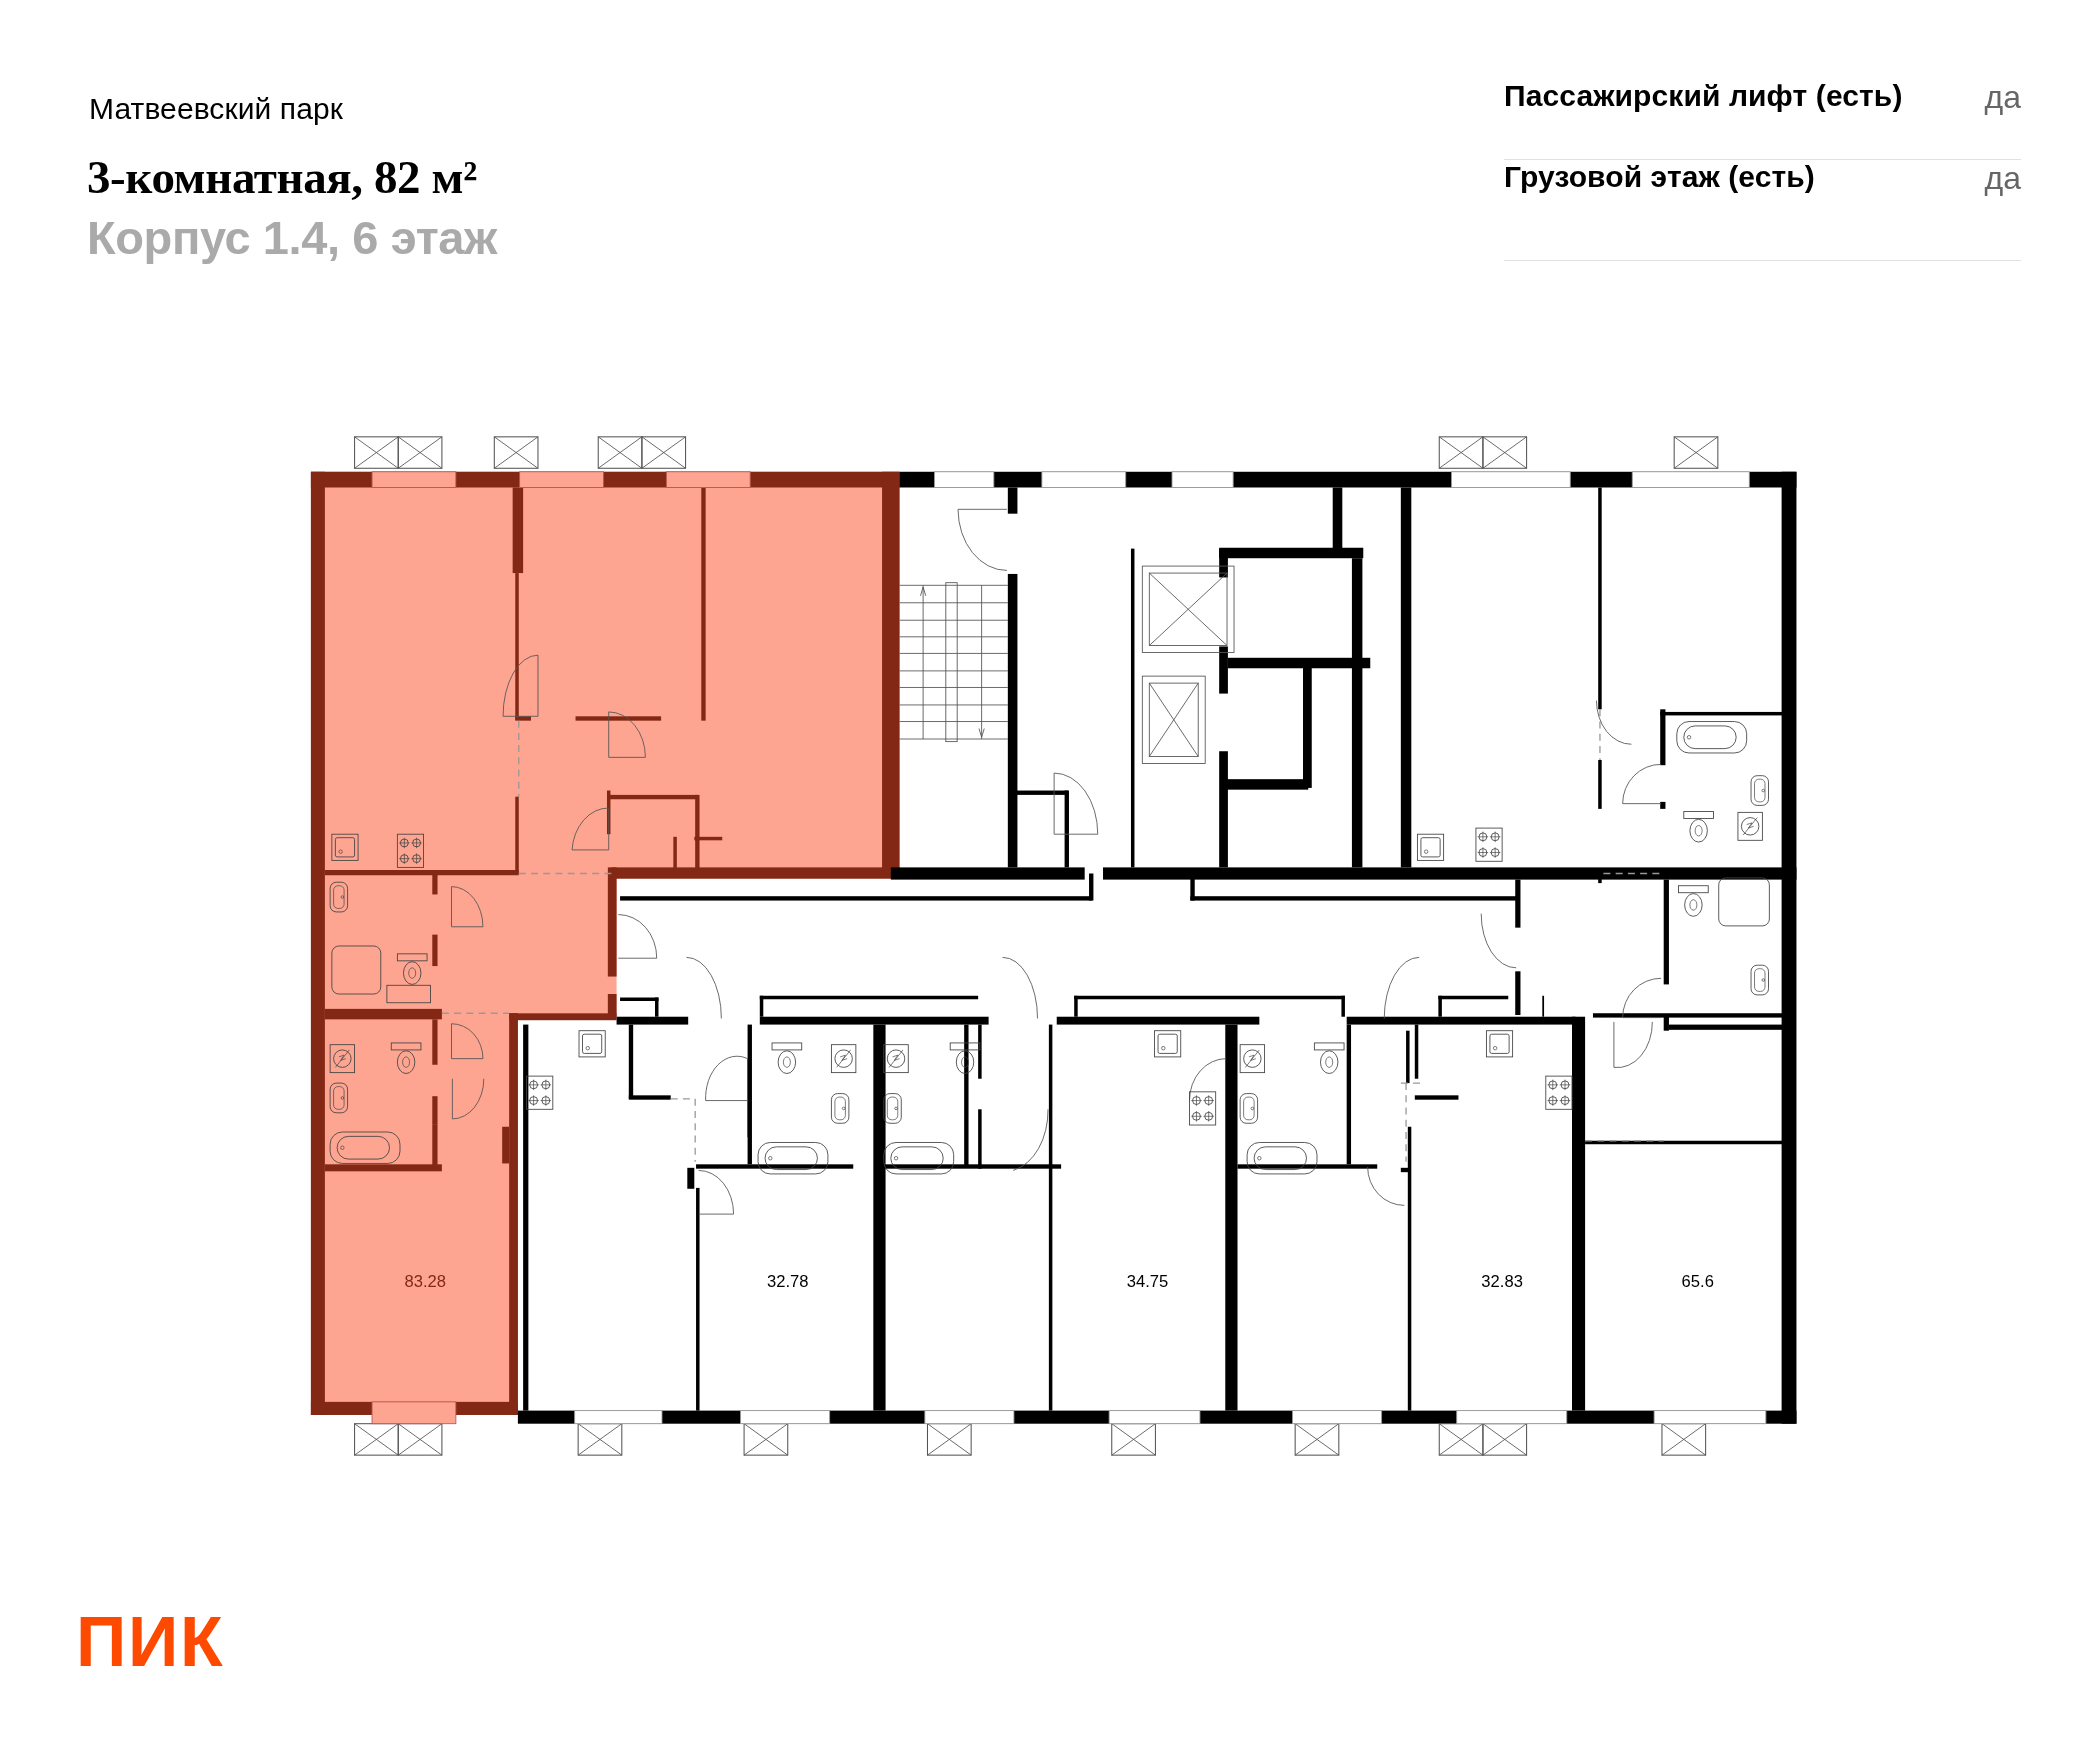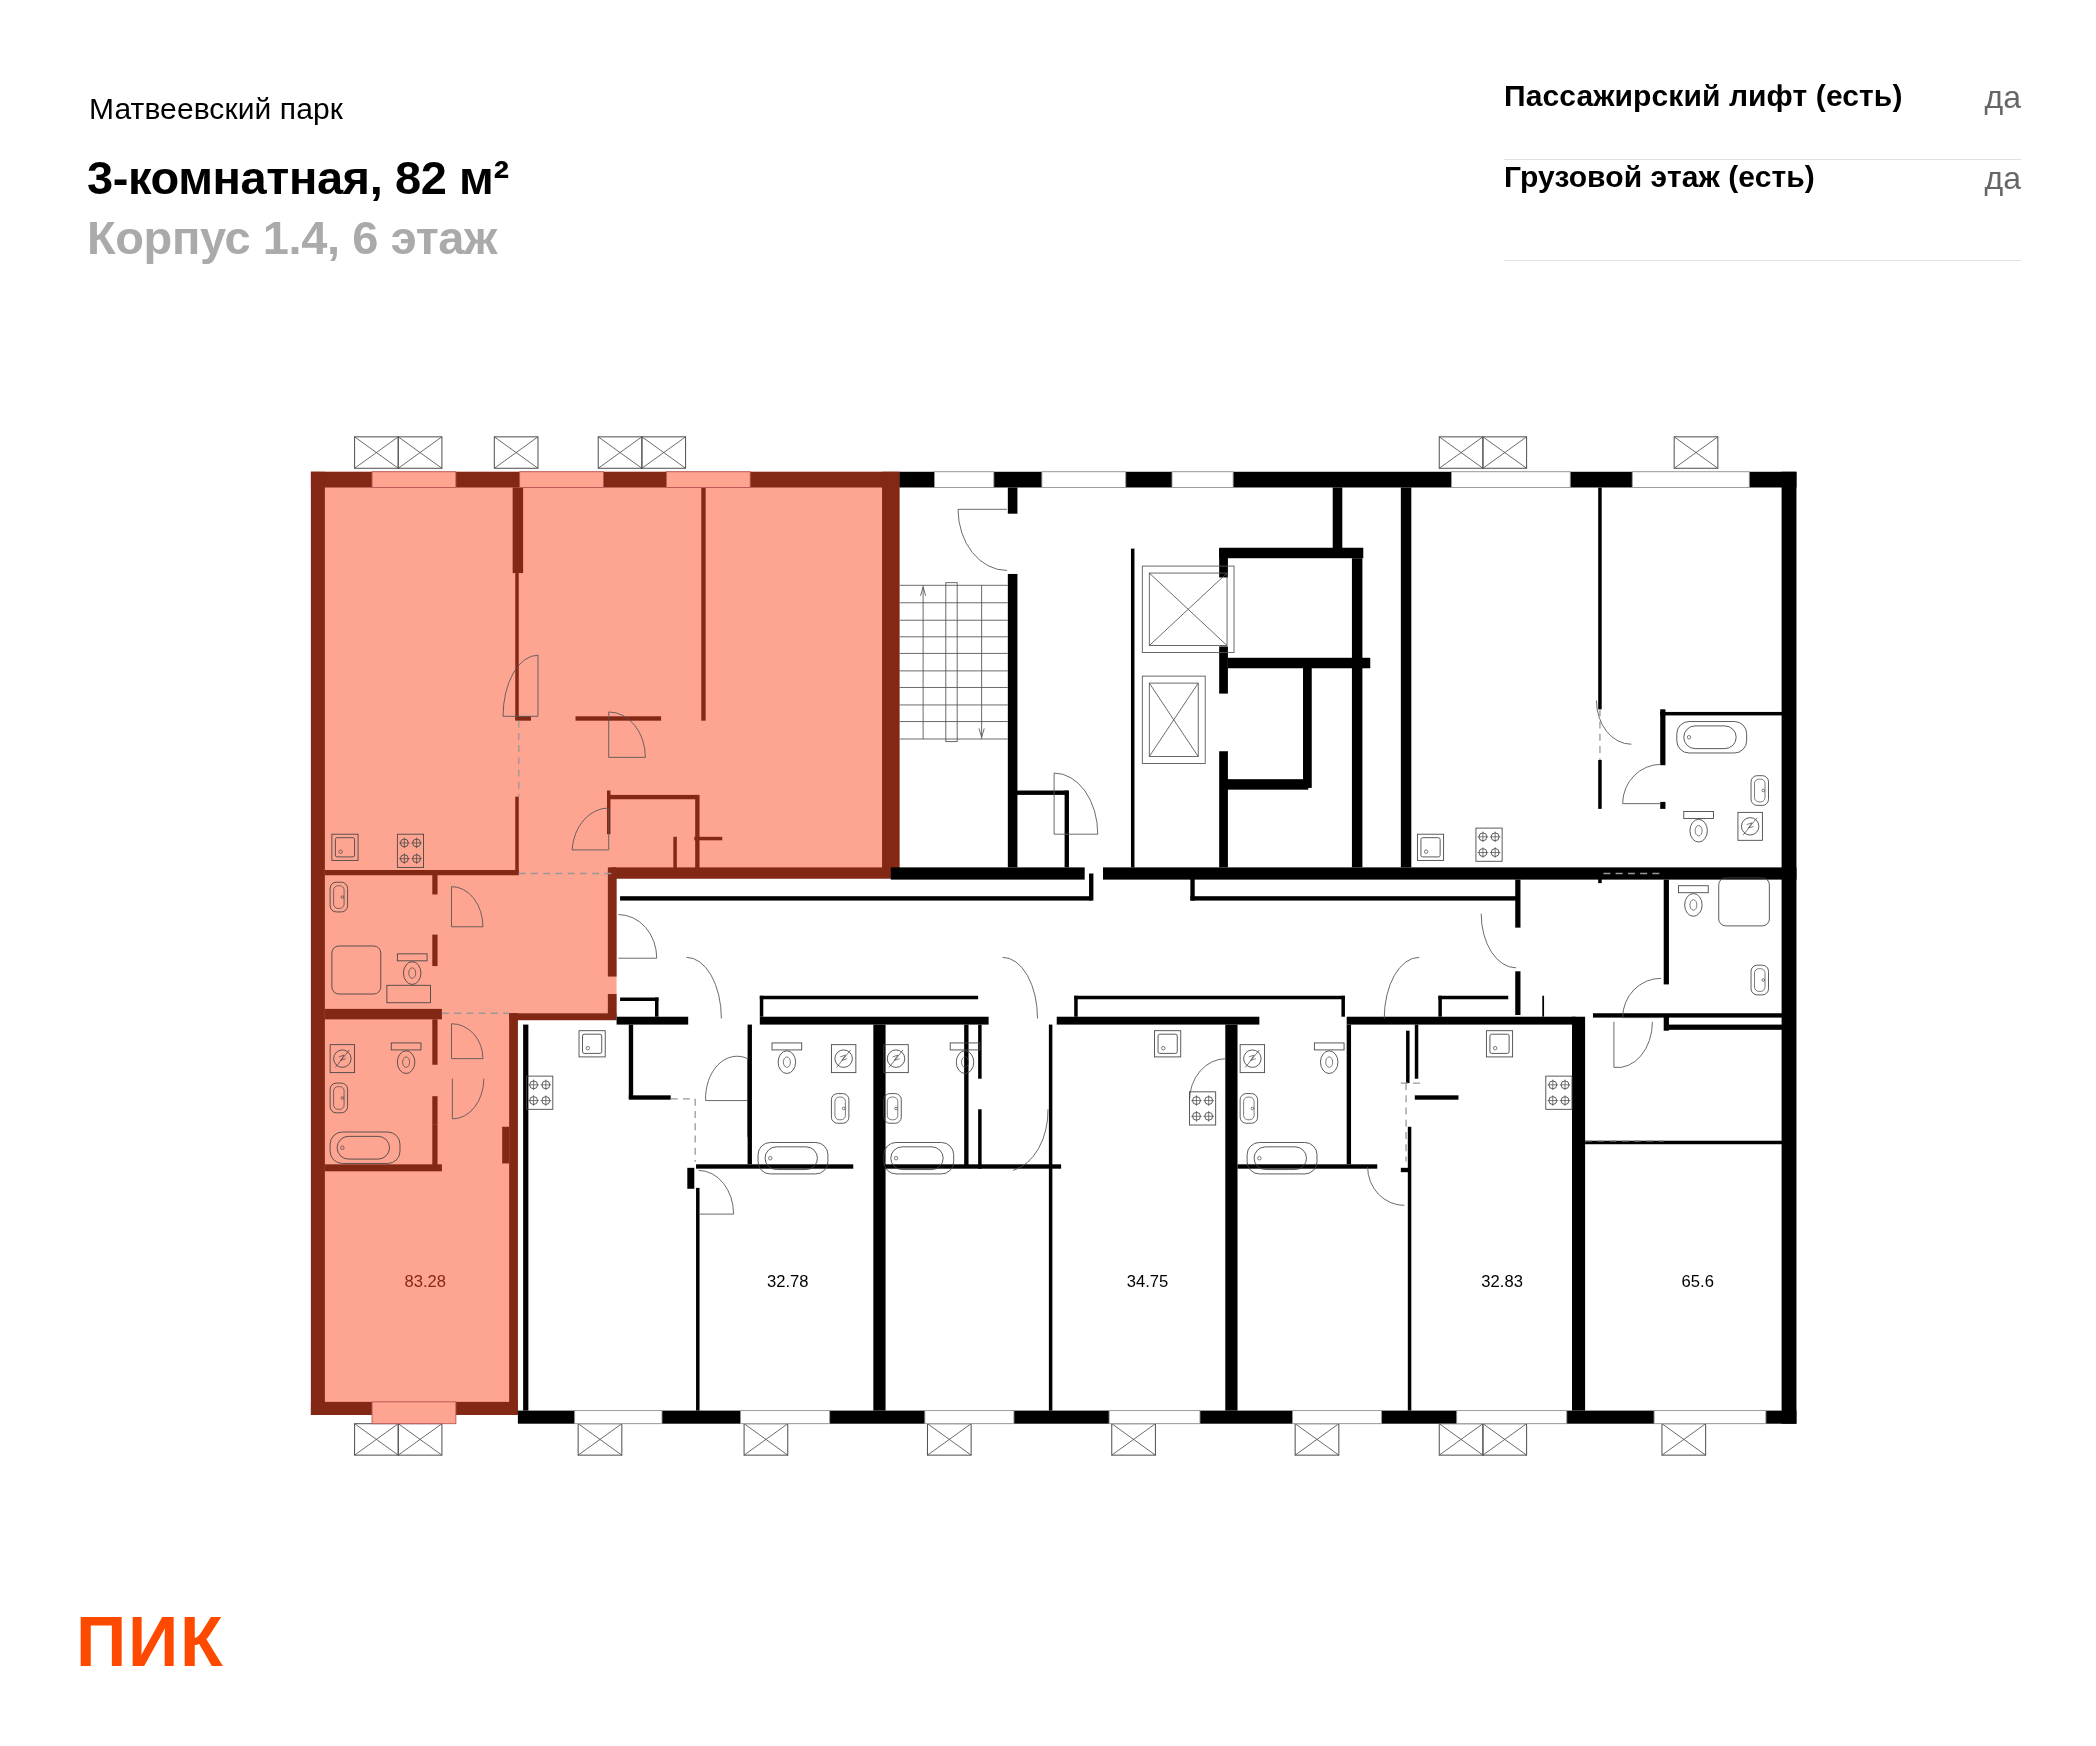--- a/index.html
+++ b/index.html
@@ -1,19 +1,19 @@
 <!DOCTYPE html>
 <html style="font-size:14px"><head>
 <meta charset="utf-8">
 <style>
   html, body { margin: 0; padding: 0; background: #ffffff; }
   body { width: 2096px; height: 1747px; position: relative; overflow: hidden;
          font-family: "Liberation Sans", "DejaVu Sans", sans-serif; color: #000; }
   .project { position: absolute; left: 89px; top: 92px; font-size: 30px; font-weight: 400; letter-spacing: 0.1px; }
-  .title { position: absolute; left: 87px; top: 150px; font-size: 47px; font-weight: 700; letter-spacing: -0.4px; }
+  .title { position: absolute; left: 87px; top: 150px; font-size: 47px; font-weight: 700; letter-spacing: -0.4px; font-family: Liberation Serif, serif; }
   .subtitle { position: absolute; left: 87px; top: 210px; font-size: 47px; font-weight: 700; color: #aaaaaa; letter-spacing: -0.4px; }
   .specs { position: absolute; left: 1504px; top: 79px; width: 517px; }
   .spec-row { display: flex; justify-content: space-between; align-items: flex-start; height: 101px;
               border-bottom: 1.7px solid #e1e1e1; box-sizing: border-box; }
   .spec-row:first-child { height: 81px; }
   .spec-label { font-size: 30px; font-weight: 700; letter-spacing: 0.1px; }
   .spec-value { font-size: 32px; color: #666666; }
   .logo { position: absolute; left: 76px; top: 1607px; font-size: 70px; font-weight: 900;
           color: #fe4a01; letter-spacing: 1.7px; line-height: 1; font-family: Liberation Sans, sans-serif; }
   svg.plan { position: absolute; left: 0; top: 0; }

